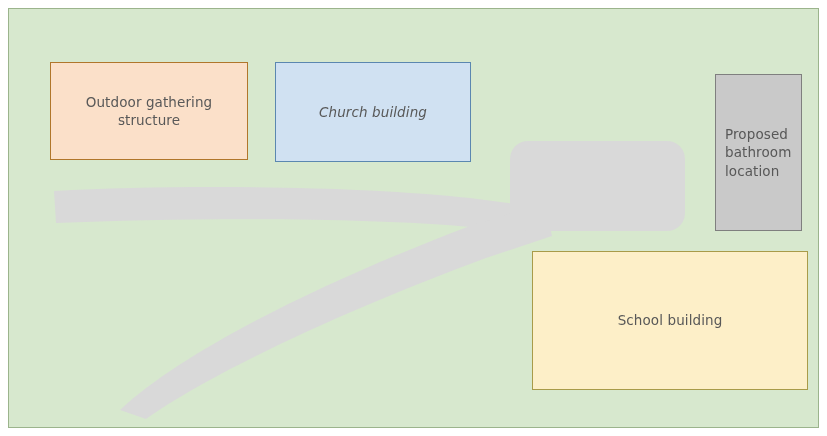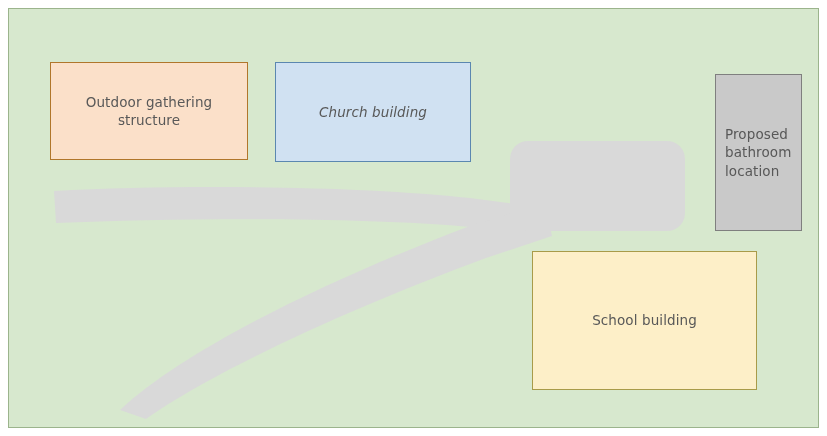--- a/index.html
+++ b/index.html
@@ -82,21 +82,21 @@
     height: 157px;
     background: #c9c9c9;
     border-color: #7f7f7f;
     justify-content: flex-start;
     text-align: left;
     padding-left: 9px;
   }
   #zone-school {
     left: 532px;
     top: 251px;
-    width: 225px;
+    width: 276px;
     height: 139px;
     background: #fdefc8;
     border-color: #a89b49;
   }
 </style>
 </head>
 <body>
 
 <div id="canvas">
 

